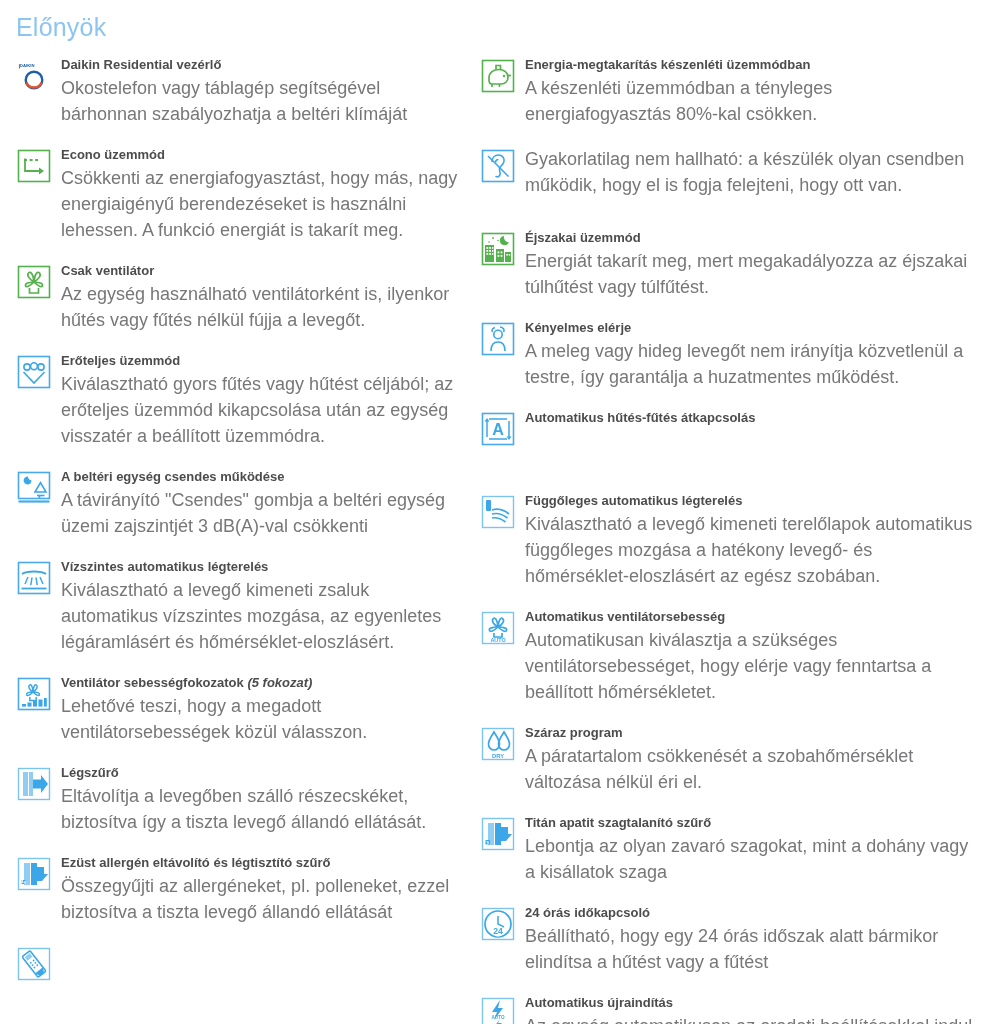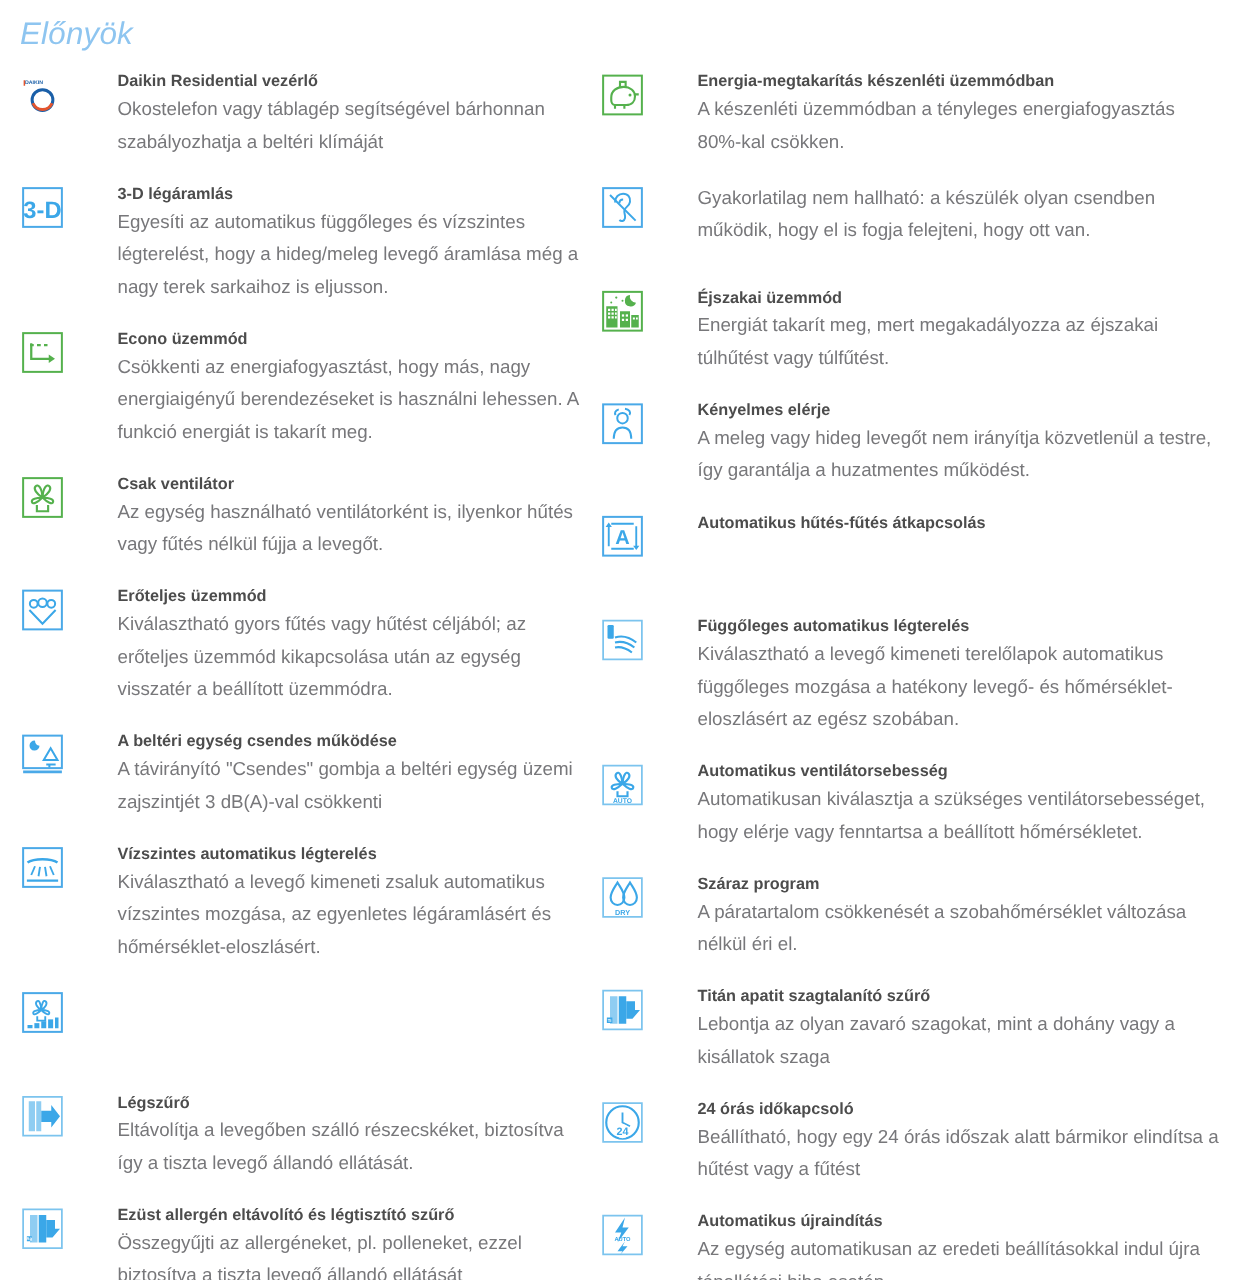--- a/index.html
+++ b/index.html
@@ -20,21 +20,20 @@
     padding: 0;
   }
   .section-title {
     font-size: 25px;
     font-weight: 400;
     color: #8ec5f0;
     margin: 0;
     padding: 14px 0 0 16px;
     letter-spacing: 0.2px;
     line-height: 1.1;
-    font-style: italic;
   }
   .features {
     display: grid;
     grid-template-columns: 480px 513px;
     column-gap: 0px;
     padding: 14px 0 0 0;
   }
   .col {
     display: block;
   }
@@ -53,35 +52,34 @@
     height: 36px;
     margin-right: 9px;
     margin-top: 2px;
     position: relative;
   }
   .feature-icon svg { display: block; width: 36px; height: 36px; }
   .feature-body {
     flex: 1 1 auto;
     min-width: 0;
     padding-top: 0px;
-    margin-left: 33px;
   }
   .feature-title {
     font-size: 13px;
     font-weight: bold;
     color: #4c4c4c;
     line-height: 18px;
     margin: 0 0 1px 0;
   }
   .feature-title .sub {
     font-style: italic;
     font-weight: bold;
   }
   .feature-desc {
-    font-size: 15px;
+    font-size: 18px;
     color: #77777a;
     line-height: 26px;
     margin: 0;
     font-weight: 400;
   }
 </style>
 </head>
 <body>
 
 <div class="page">
@@ -100,32 +98,20 @@
             <circle cx="18" cy="22" r="8.3" fill="none" stroke="#1a5fa8" stroke-width="2.4"></circle>
             <path d="M10.4 24.6 A8.3 8.3 0 0 0 25.6 24.6" fill="none" stroke="#e4552e" stroke-width="2.4"></path>
           </svg>
         </span>
         <div class="feature-body">
           <div class="feature-title">Daikin Residential vezérlő</div>
           <div class="feature-desc">Okostelefon vagy táblagép segítségével bárhonnan szabályozhatja a beltéri klímáját</div>
         </div>
       </div>
 
-      <div class="feature">
-        <span class="feature-icon">
-          <svg viewBox="0 0 36 36">
-            <rect x="2.5" y="2.5" width="31" height="31" fill="none" stroke="#4aa9e8" stroke-width="1.6"></rect>
-            <text x="18" y="26" text-anchor="middle" font-size="19" font-weight="bold" font-family="Liberation Sans, sans-serif" fill="#3ba7e8">3-D</text>
-          </svg>
-        </span>
-        <div class="feature-body">
-          <div class="feature-title">3-D légáramlás</div>
-          <div class="feature-desc">Egyesíti az automatikus függőleges és vízszintes légterelést, hogy a hideg/meleg levegő áramlása még a nagy terek sarkaihoz is eljusson.</div>
-        </div>
-      </div>
 
       <div class="feature">
         <span class="feature-icon">
           <svg viewBox="0 0 36 36">
             <rect x="2.5" y="2.5" width="31" height="31" fill="none" stroke="#55b14d" stroke-width="1.6"></rect>
             <path d="M8 12 L22 12" stroke="#55b14d" stroke-width="1.8" stroke-dasharray="3 2.6"></path>
             <path d="M9 10.5 L9 23 L25 23" fill="none" stroke="#55b14d" stroke-width="1.8"></path>
             <path d="M23 19.6 L28 23 L23 26.4 Z" fill="#55b14d"></path>
           </svg>
         </span>
@@ -224,20 +210,27 @@
             </g>
             <g fill="#3ba7e8">
               <rect x="6" y="28" width="4" height="2.6"></rect>
               <rect x="11.5" y="26.5" width="4" height="4.1"></rect>
               <rect x="17" y="25" width="4" height="5.6"></rect>
               <rect x="22.5" y="23.5" width="4" height="7.1"></rect>
               <rect x="28" y="22" width="2.8" height="8.6"></rect>
             </g>
           </svg>
         </span>
+        <div class="feature-body">
+          <div class="feature-title">
+            <span>Ventilátor sebességfokozatok</span>
+            <span class="sub">(5 fokozat)</span>
+          </div>
+          <div class="feature-desc">Lehetővé teszi, hogy a megadott ventilátorsebességek közül válasszon.</div>
+        </div>
       </div>
 
       <div class="feature">
         <span class="feature-icon">
           <svg viewBox="0 0 36 36">
             <rect x="2.5" y="2.5" width="31" height="31" fill="none" stroke="#7cc4ee" stroke-width="1.4"></rect>
             <path d="M7 6 L12 6 L12 30 L7 30 Z" fill="#8fcdf2"></path>
             <path d="M13 6 L17 6 L17 30 L13 30 Z" fill="#8fcdf2"></path>
             <path d="M17 13.5 L25 13.5 L25 9 L32 18 L25 27 L25 22.5 L17 22.5 Z" fill="#3ba7e8"></path>
           </svg>

